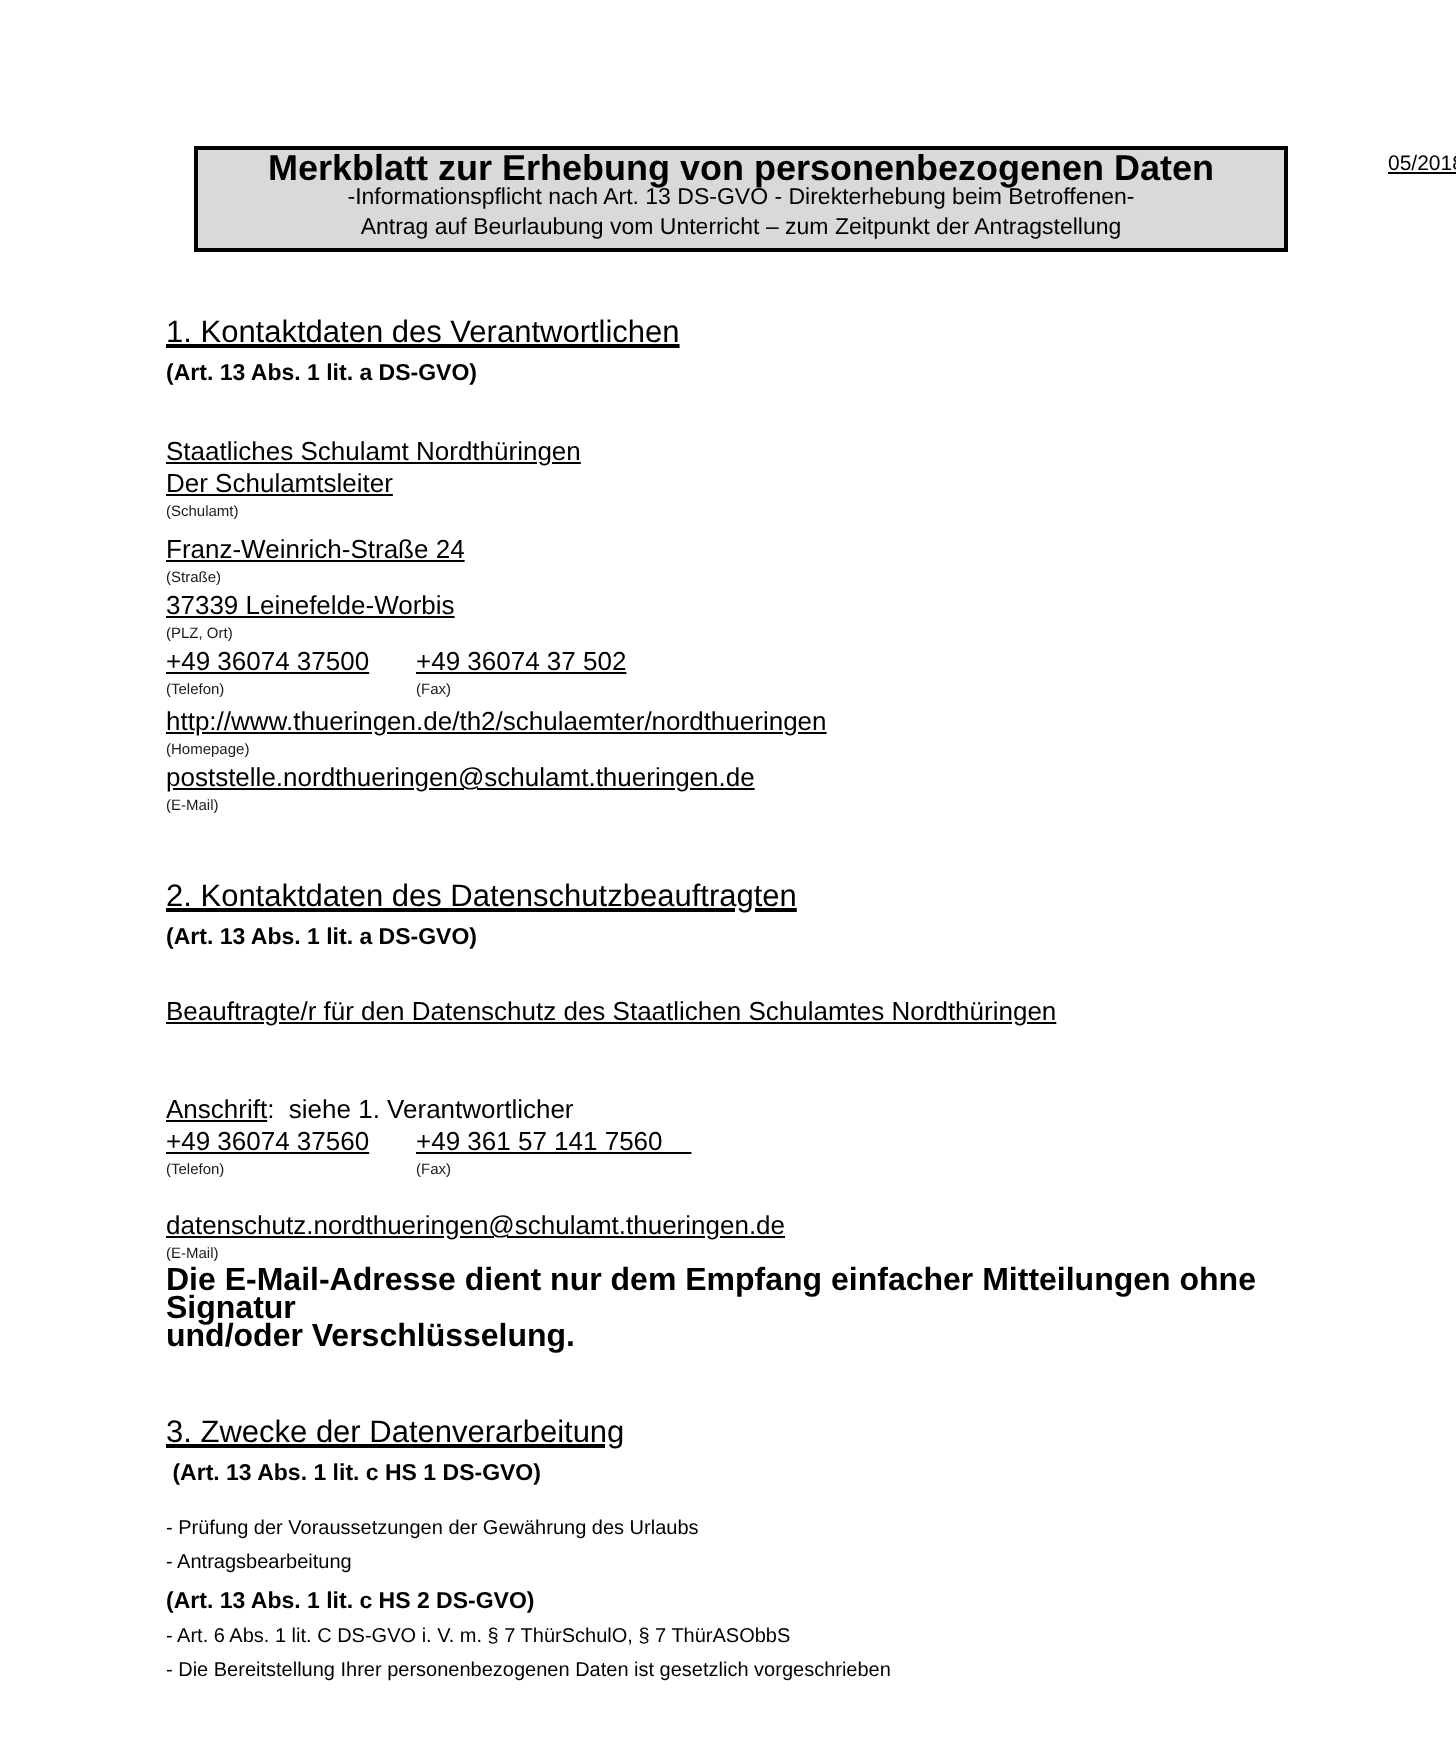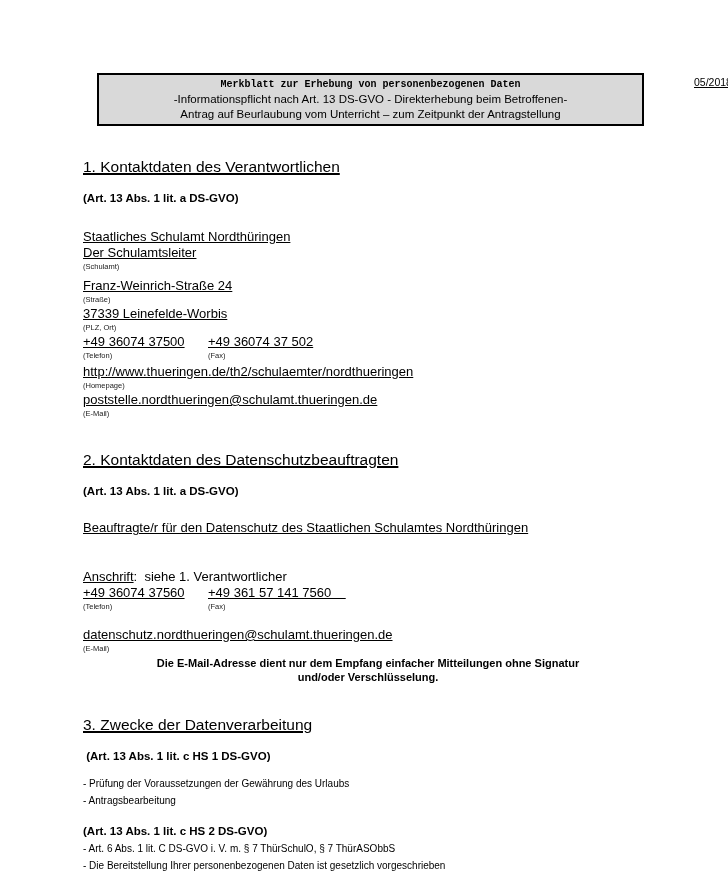--- a/index.html
+++ b/index.html
@@ -12,35 +12,35 @@
     overflow: hidden;
   }
   .page { position: relative; width: 728px; height: 873px; background: #fff; }
 
   
   .header-box {
     position: absolute; left: 97px; top: 73px; width: 547px;
     background: #d9d9d9; border: 2px solid #000;
     text-align: center; padding: 2px 4px 3px 4px;
   }
-  .header-title { font-size: 10px; font-weight: bold; line-height: 15px; font-family: Liberation Mono, monospace; }
+  .header-title { font-size: 18px; font-weight: bold; line-height: 15px; }
   .header-sub   { font-size: 11.5px; line-height: 14.5px; }
   .version {
     position: absolute; left: 694px; top: 76px;
     font-size: 10.5px; line-height: 12px; text-decoration: underline;
   }
 
   
   .content { position: absolute; left: 83px; top: 158px; width: 570px; }
 
   .sec-heading {
     font-size: 15.5px; font-weight: normal; line-height: 18px;
     text-decoration: underline; text-decoration-thickness: 2px;
   }
-  .sec-legal { font-size: 11.5px; font-weight: bold; line-height: 13px; margin-top: 16px; }
+  .sec-legal { font-size: 11.5px; font-weight: bold; line-height: 13px; margin-top: 5px; }
 
   .body-line { font-size: 13px; line-height: 16px; }
   .u { text-decoration: underline; }
   .pre { white-space: pre-wrap; }
   .small-label { font-size: 7.5px; line-height: 11px; color: #1a1a1a; }
 
   .pair .body-line { line-height: 16px; }
   .row { display: flex; }
   .row .col { min-width: 125px; }
   .row .col2 { margin-left: 0; }
@@ -55,21 +55,21 @@
   .m-role     { margin-top: 22px; }
   .m-addr     { margin-top: 33px; }
   .m-phone2   { margin-top: 0px; }
   .m-email2   { margin-top: 15px; }
   .m-note     { margin-top: 2px; }
   .m-sec3     { margin-top: 32px; }
   .m-items3   { margin-top: 13px; }
   .m-sec4     { margin-top: 21px; }
   .m-items4   { margin-top: 3px; }
 
-  .note { font-size: 11px; font-weight: bold; line-height: 14px; text-align: center; }
+  .note { font-size: 16px; font-weight: bold; line-height: 14px; }
   .bullet { font-size: 10px; line-height: 16.5px; }
 </style>
 </head>
 <body>
 
 <div class="page">
 
   <div class="header-box">
     <div class="header-title">Merkblatt zur Erhebung von personenbezogenen Daten</div>
     <div class="header-sub">-Informationspflicht nach Art. 13 DS-GVO - Direkterhebung beim Betroffenen-</div>

